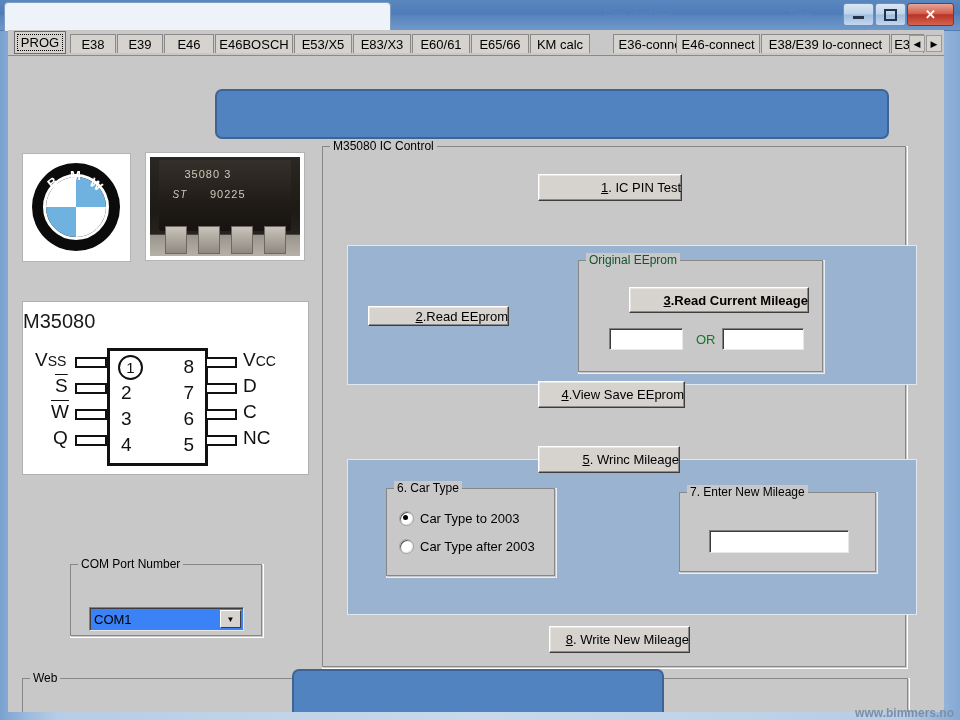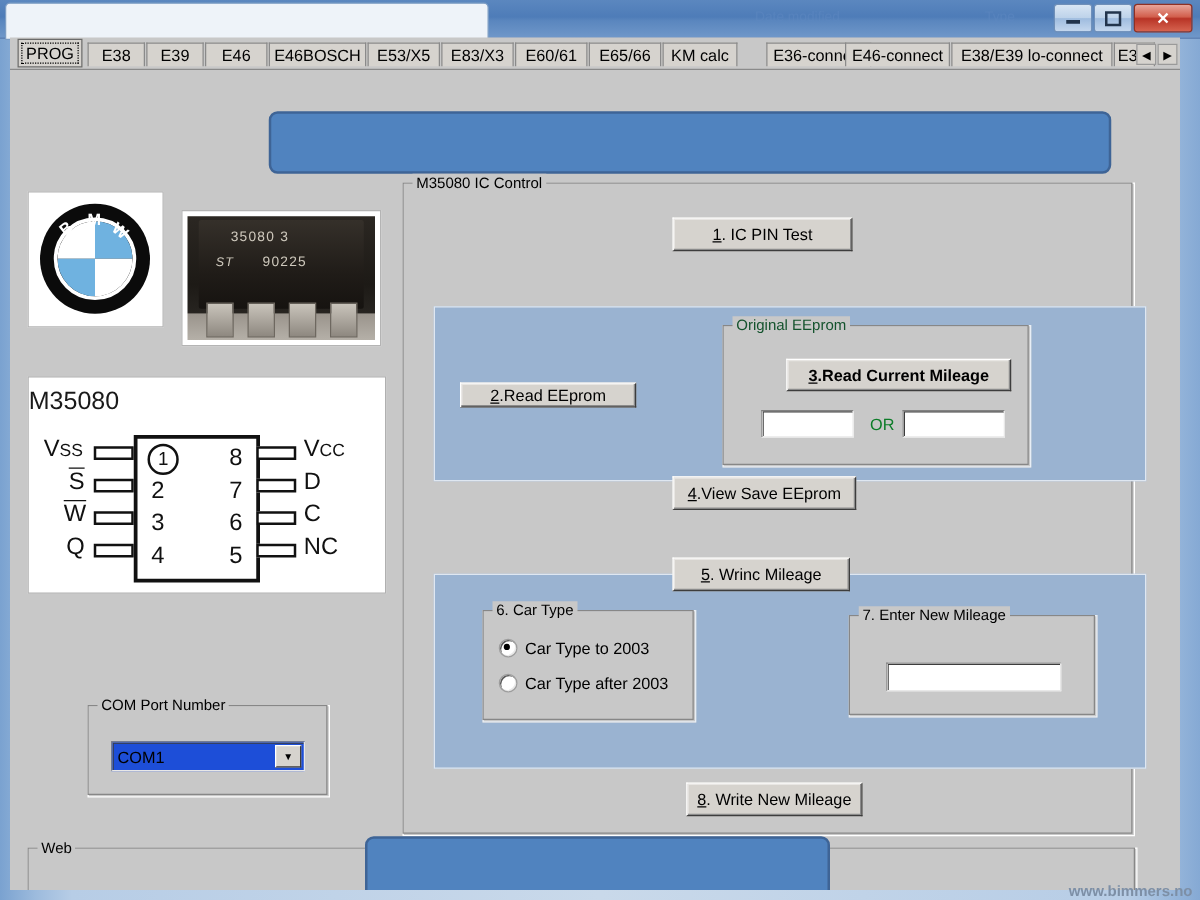--- a/index.html
+++ b/index.html
@@ -202,48 +202,48 @@
   }
   .gb-title.green{color:#14532d;}
 
   
   .w-btn{
     position:absolute;
     background:#d6d3ce;
     border-top:1px solid #ffffff;border-left:1px solid #ffffff;
     border-right:1px solid #3d3d3d;border-bottom:1px solid #3d3d3d;
     box-shadow:inset -1px -1px 0 #8b8b8b, inset 1px 1px 0 #e8e6e3;
-    display:flex;align-items:center;justify-content:center;
+    display:flex;align-items:center;justify-content:flex-end;
     font-size:13px;color:#000;white-space:nowrap;
     box-sizing:border-box;
   }
   .w-btn .acc{text-decoration:underline;}
 
   
   .w-input{
     position:absolute;
     background:#fff;
     border-top:1px solid #808080;border-left:1px solid #808080;
     border-right:1px solid #e8e8e8;border-bottom:1px solid #e8e8e8;
     box-shadow:inset 1px 1px 0 #3d3d3d;
     box-sizing:border-box;
     font-size:12px;color:#000;
     padding:2px 4px;
     display:flex;align-items:center;
   }
 
   
   .w-combo{
-    position:absolute;background:#1d4ed8;
+    position:absolute;background:#3b82f6;
     border-top:1px solid #808080;border-left:1px solid #808080;
     border-right:1px solid #e8e8e8;border-bottom:1px solid #e8e8e8;
     box-shadow:inset 1px 1px 0 #3d3d3d;
     box-sizing:border-box;
     display:flex;align-items:center;
-    font-size:13px;color:#000;padding-left:4px;
+    font-size:13px;color:#000;padding-left:4px;margin-top:14px;
   }
   .combo-arrow{
     position:absolute;right:2px;top:2px;bottom:2px;width:19px;
     background:#d6d3ce;
     border-top:1px solid #fff;border-left:1px solid #fff;
     border-right:1px solid #3d3d3d;border-bottom:1px solid #3d3d3d;
     display:flex;align-items:center;justify-content:center;
     font-size:8px;color:#000;
   }
 
@@ -371,21 +371,21 @@
             <div class="bmw-q" style="left:50%;top:50%;background:#fff;"></div>
           </div>
           <div class="bmw-letters">
             <span style="left:16px;top:12px;transform:rotate(-38deg);">B</span>
             <span style="left:38px;top:5px;">M</span>
             <span style="left:58px;top:14px;transform:rotate(38deg);">W</span>
           </div>
         </div>
       </div>
 
-      <div class="imgbox" style="left:137px;top:112px;width:158px;height:107px;">
+      <div class="imgbox" style="left:137px;top:96px;width:158px;height:107px;">
         <div id="chip-photo" style="left:4px;top:4px;width:150px;height:99px;">
           <div class="chip-body"></div>
           <div class="chip-leg" style="left:10%;"></div>
           <div class="chip-leg" style="left:32%;"></div>
           <div class="chip-leg" style="left:54%;"></div>
           <div class="chip-leg" style="left:76%;"></div>
           <div class="chip-text" style="left:23%;top:11%;">35080  3</div>
           <div class="chip-text" style="left:15%;top:32%;font-style:italic;font-size:10px;">ST</div>
           <div class="chip-text" style="left:40%;top:31%;">90225</div>
         </div>

